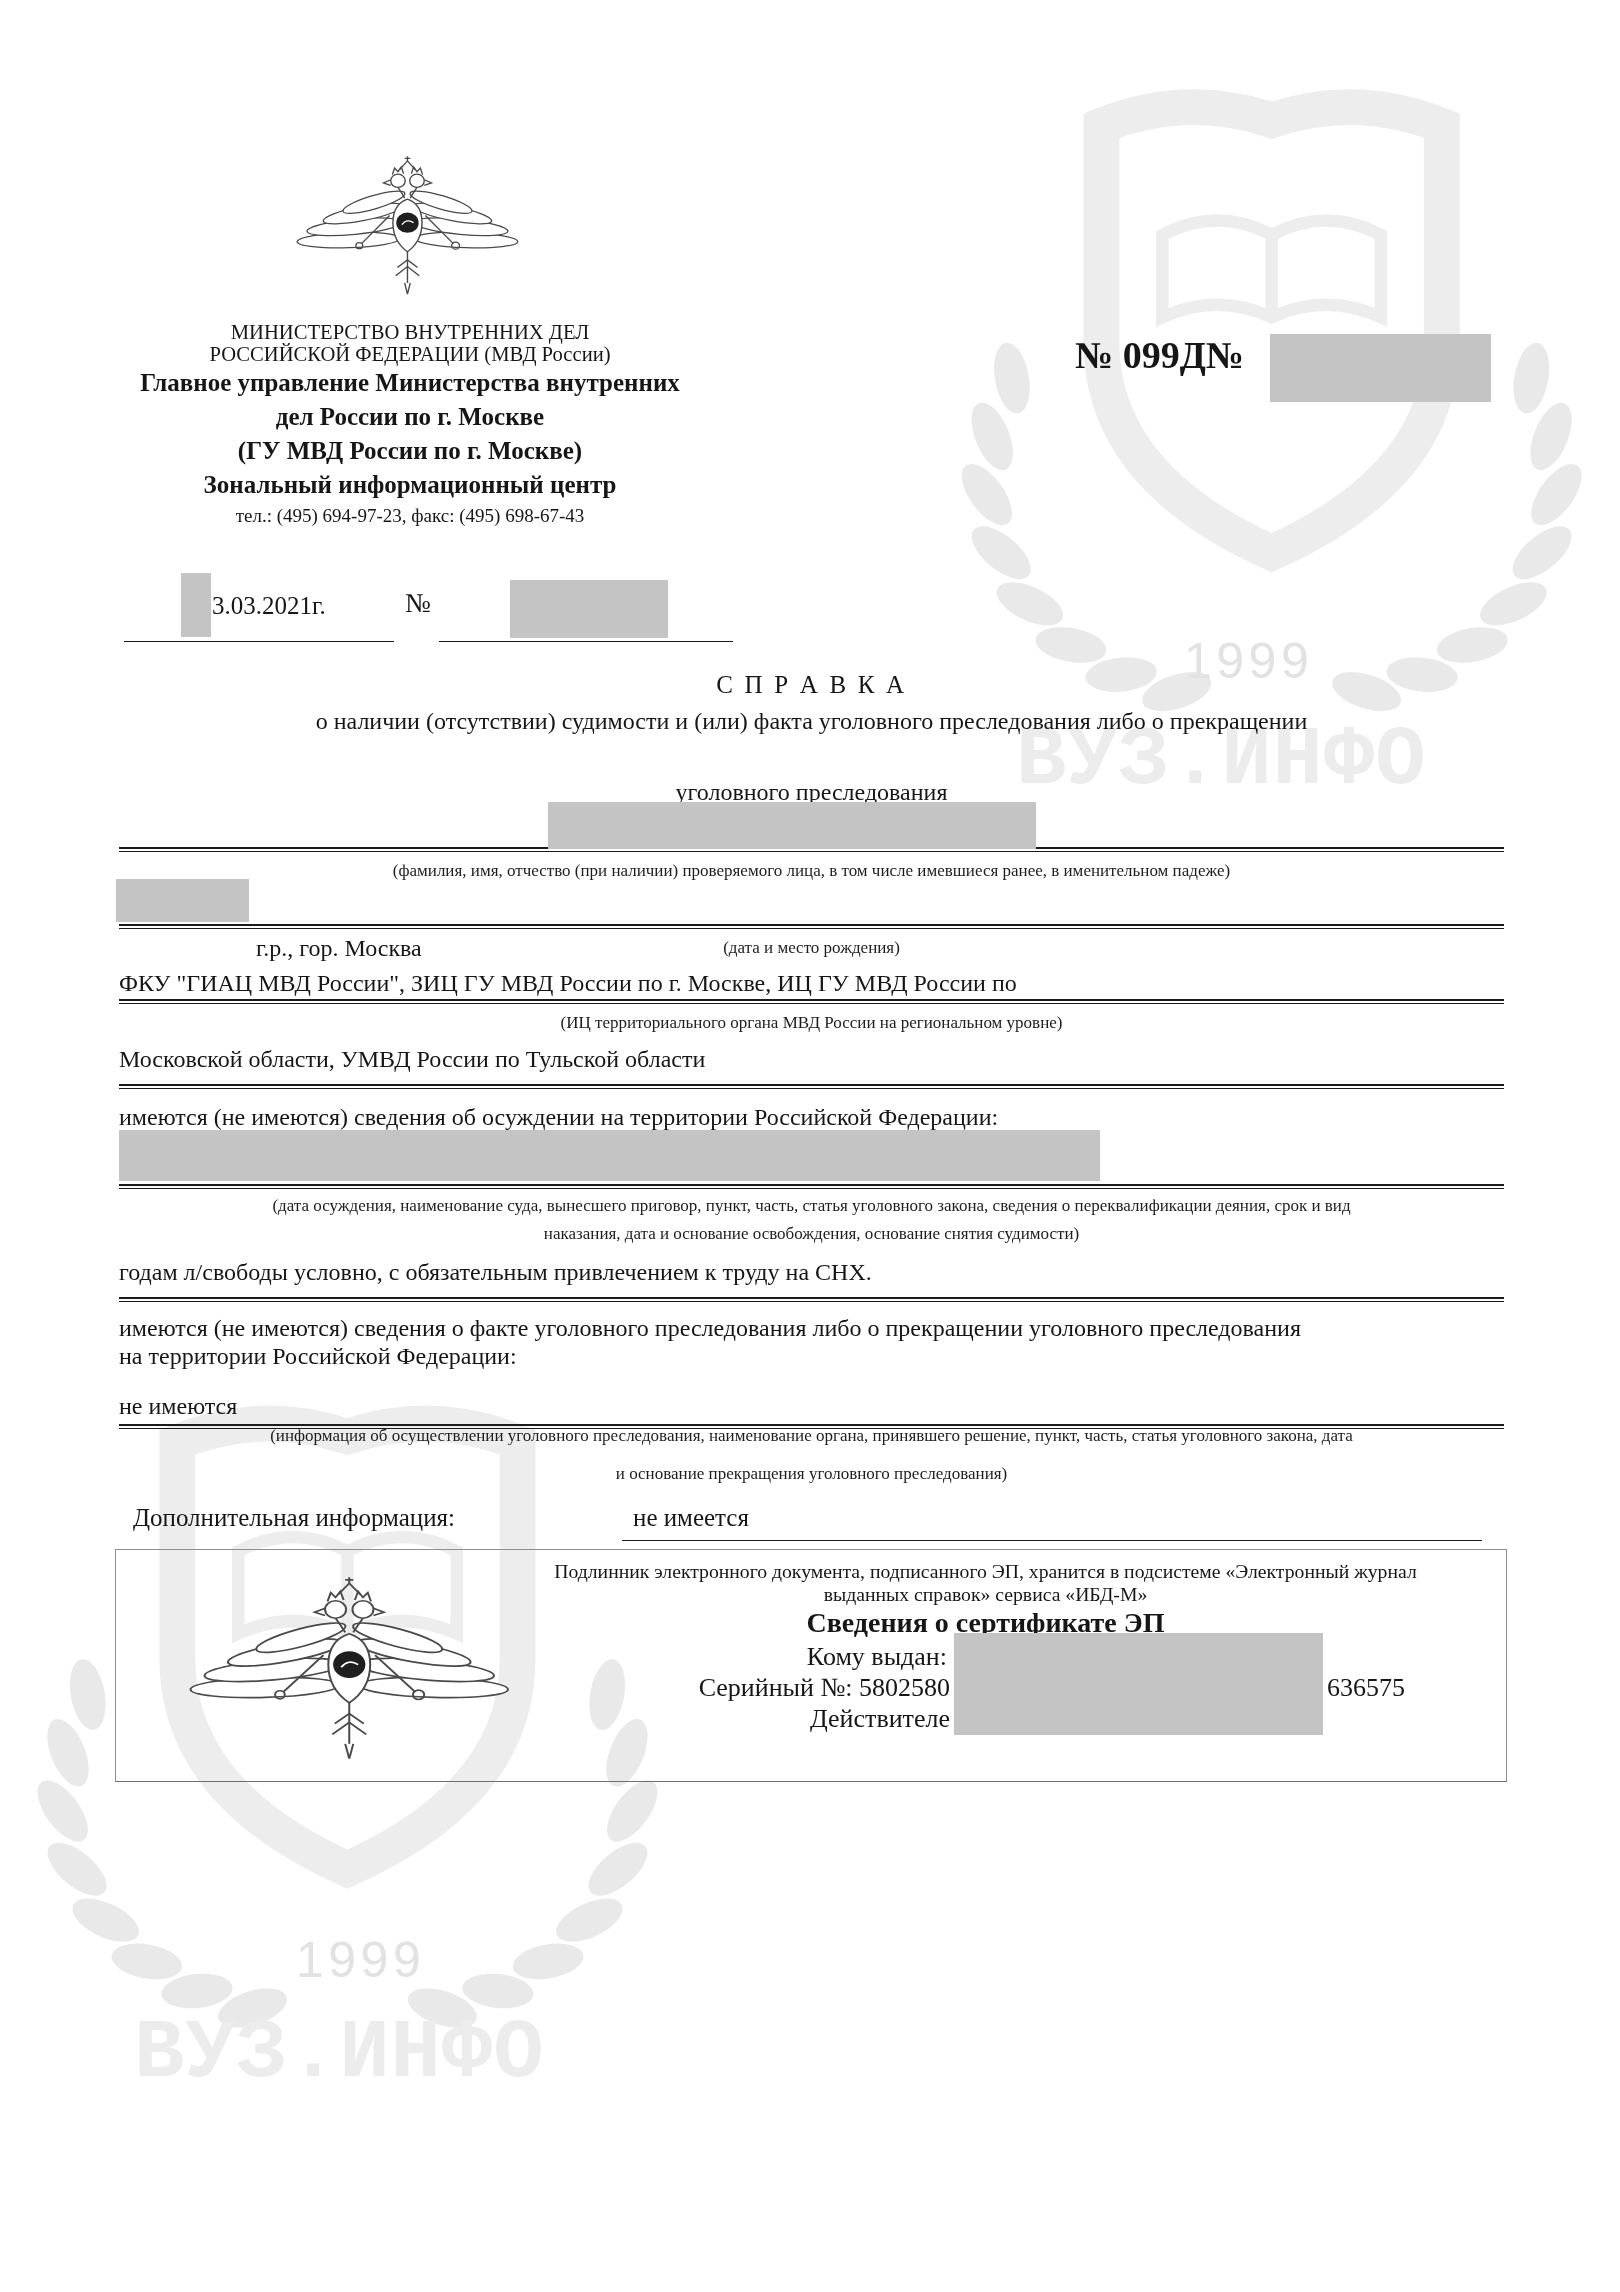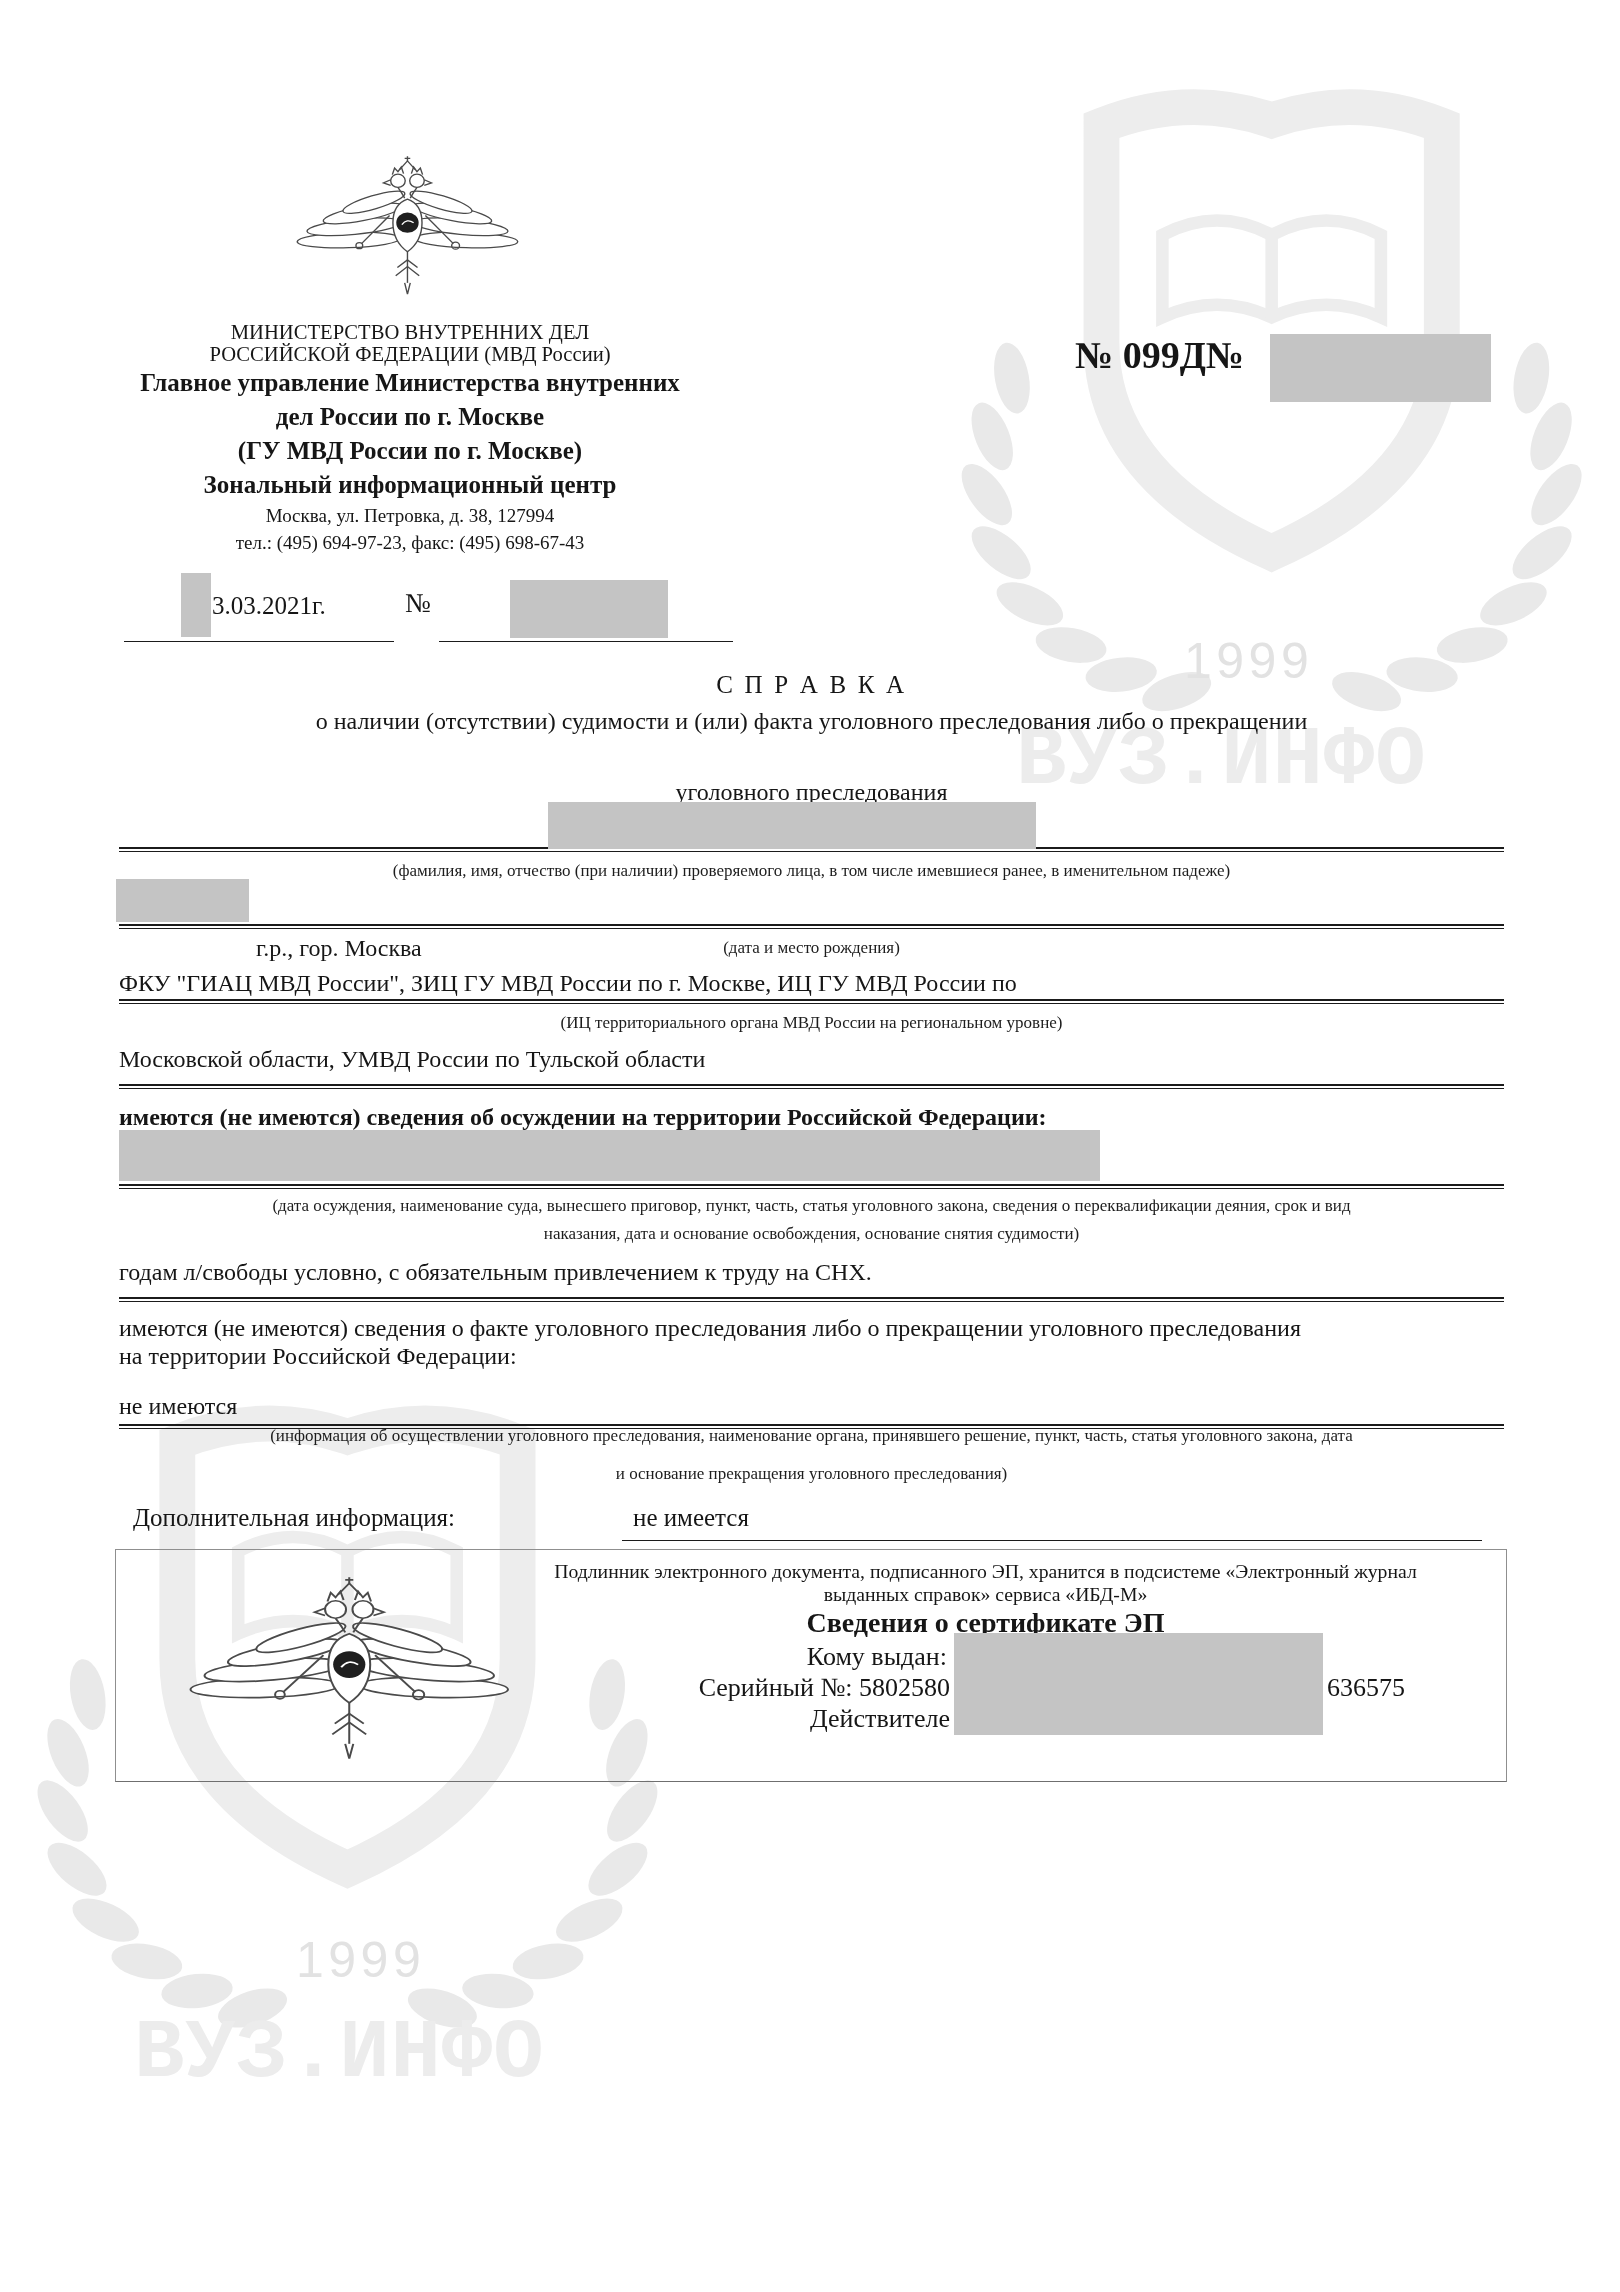--- a/index.html
+++ b/index.html
@@ -121,21 +121,20 @@
   <div class="abs wm-year" style="left:296px;top:1931px;">1999</div>
   <div class="abs wm-big" style="left:134px;top:2006px;">ВУЗ.ИНФО</div>
 
   <div class="abs letterhead">
     <div class="lh-n">МИНИСТЕРСТВО ВНУТРЕННИХ ДЕЛ</div>
     <div class="lh-n">РОССИЙСКОЙ ФЕДЕРАЦИИ (МВД России)</div>
     <div class="lh-b">Главное управление Министерства внутренних</div>
     <div class="lh-b">дел России по г. Москве</div>
     <div class="lh-b">(ГУ МВД России по г. Москве)</div>
     <div class="lh-b">Зональный информационный центр</div>
-    <div class="lh-s">Москва, ул. Петровка, д. 38, 127994</div>
     <div class="lh-s">тел.: (495) 694-97-23, факс: (495) 698-67-43</div>
   </div>
 
   <div class="abs body-text" style="left:212px;top:591px;font-size:25px;">3.03.2021г.</div>
   <div class="abs body-text" style="left:405px;top:589px;font-size:27px;">№</div>
   <div class="abs redact" style="left:181px;top:573px;width:29.6px;height:64px;"></div>
   <div class="abs redact" style="left:510px;top:580px;width:158px;height:58px;"></div>
   <div class="abs thinline" style="left:124px;top:641px;width:270px;"></div>
   <div class="abs thinline" style="left:439px;top:641px;width:294px;"></div>
 
@@ -154,21 +153,21 @@
   <div class="abs body-text" style="left:256px;top:894px;margin-top:40px;">г.р., гор. Москва</div>
   <div class="abs rule" style="left:119px;top:924px;width:1385px;"></div>
   <div class="abs caption" style="left:119px;top:937px;width:1385px;">(дата и место рождения)</div>
 
   <div class="abs body-text" style="left:119px;top:969px;">ФКУ "ГИАЦ МВД России", ЗИЦ ГУ МВД России по г. Москве, ИЦ ГУ МВД России по</div>
   <div class="abs rule" style="left:119px;top:999px;width:1385px;"></div>
   <div class="abs caption" style="left:119px;top:1012px;width:1385px;">(ИЦ территориального органа МВД России на региональном уровне)</div>
   <div class="abs body-text" style="left:119px;top:1045px;">Московской области, УМВД России по Тульской области</div>
   <div class="abs rule" style="left:119px;top:1084px;width:1385px;"></div>
 
-  <div class="abs body-text" style="left:119px;top:1103px;font-weight:bold;">имеются (не имеются) сведения об осуждении на территории Российской Федерации:</div>
+  <div class="abs body-text" style="left:119px;top:1103px;">имеются (не имеются) сведения об осуждении на территории Российской Федерации:</div>
   <div class="abs redact" style="left:119px;top:1130px;width:981px;height:51px;"></div>
   <div class="abs rule" style="left:119px;top:1184px;width:1385px;"></div>
   <div class="abs caption" style="left:119px;top:1195px;width:1385px;">(дата осуждения, наименование суда, вынесшего приговор, пункт, часть, статья уголовного закона, сведения о переквалификации деяния, срок и вид</div>
   <div class="abs caption" style="left:119px;top:1223px;width:1385px;">наказания, дата и основание освобождения, основание снятия судимости)</div>
   <div class="abs body-text" style="left:119px;top:1258px;">годам л/свободы условно, с обязательным привлечением к труду на СНХ.</div>
   <div class="abs rule" style="left:119px;top:1297px;width:1385px;"></div>
 
   <div class="abs body-text" style="left:119px;top:1314px;">имеются (не имеются) сведения о факте уголовного преследования либо о прекращении уголовного преследования</div>
   <div class="abs body-text" style="left:119px;top:1342px;">на территории Российской Федерации:</div>
   <div class="abs body-text" style="left:119px;top:1392px;">не имеются</div>

